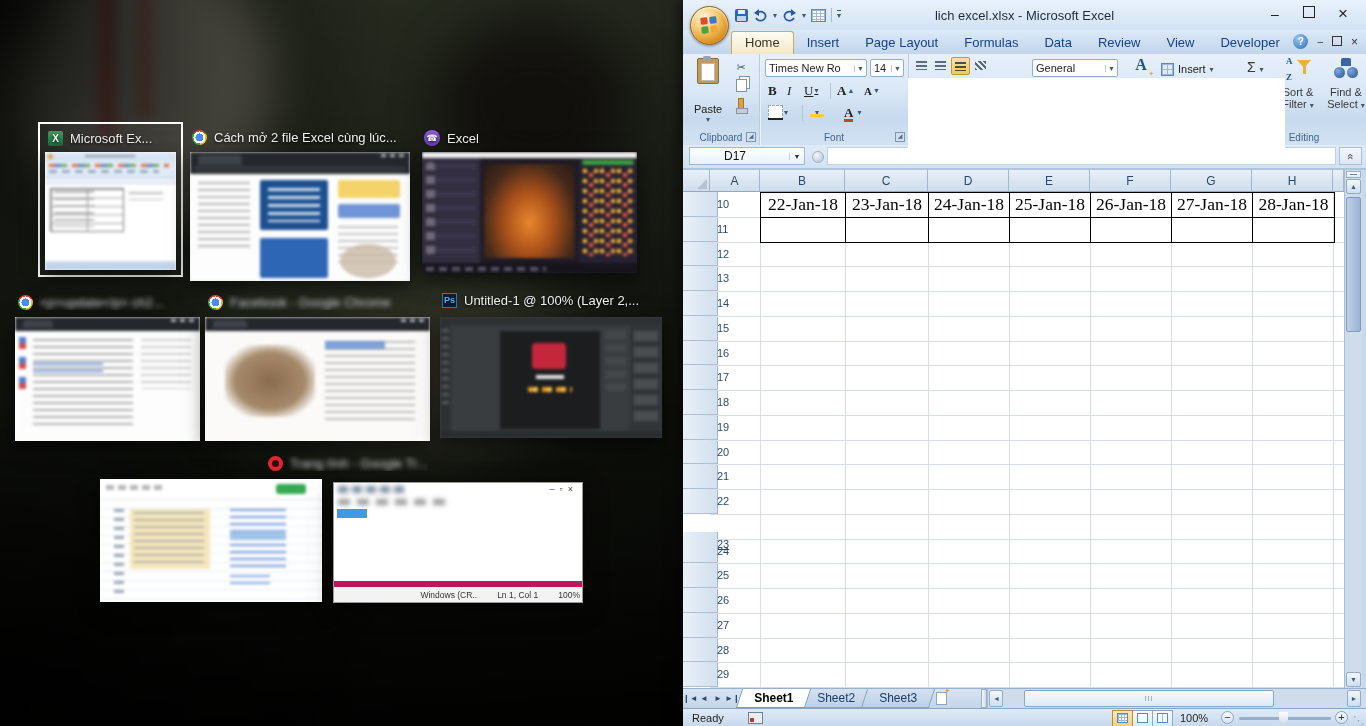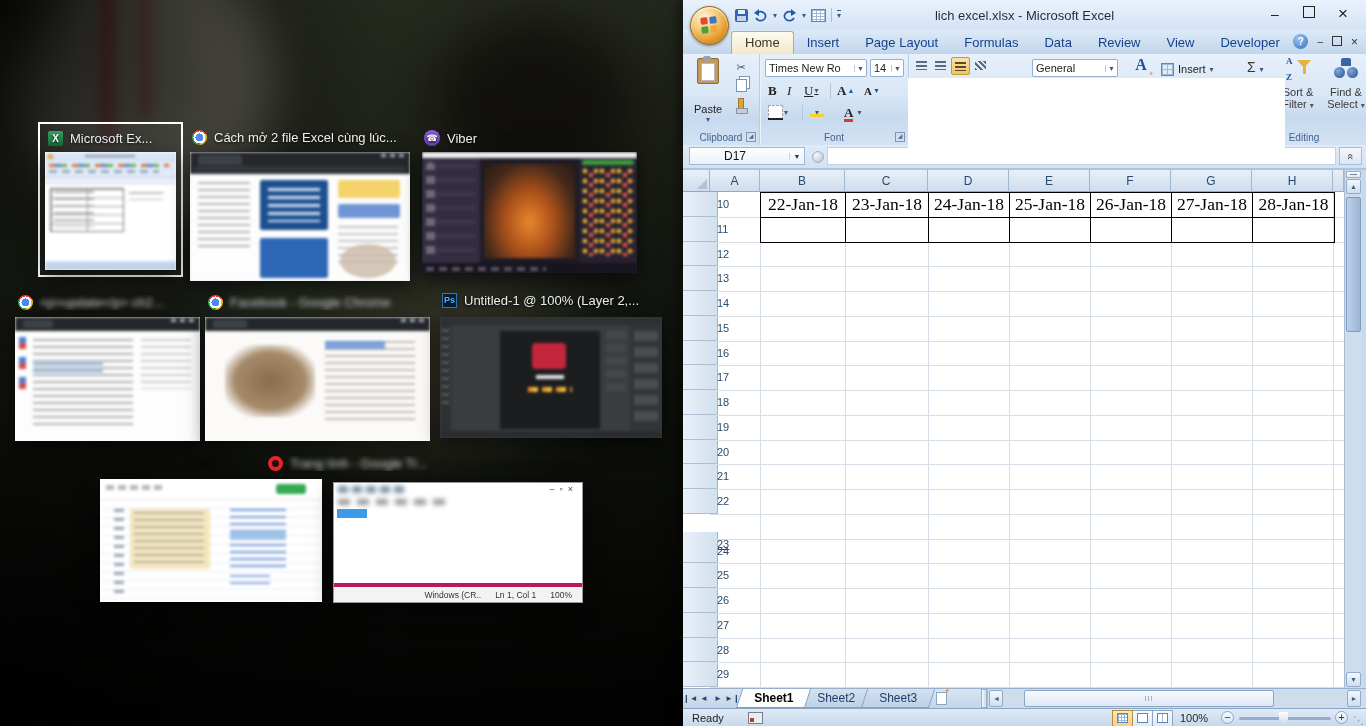--- a/index.html
+++ b/index.html
@@ -278,21 +278,21 @@
         <div class="abs" style="left:148px;top:52px;width:62px;height:14px;background:#6f95d6;border-radius:2px;"></div>
         <div class="abs lines-gray" style="left:148px;top:74px;width:60px;height:40px;opacity:.6;"></div>
         <div class="abs" style="left:150px;top:92px;width:56px;height:34px;background:#cbb9a6;border-radius:50%;opacity:.8;"></div>
       </div>
     </div>
   </div>
 
   <div class="abs" style="left:422px;top:128px;width:215px;height:146px;">
     <div class="thumb-label" style="left:2px;top:2px;right:0;">
       <span class="ic viber-icon">☎</span>
-      <span>Viber</span>
+      <span>Excel</span>
     </div>
     <div class="thumb-win" style="left:0;top:24px;width:215px;height:121px;background:#1f1b26;">
       <div class="blurc">
         <div class="abs" style="left:0;top:0;right:0;height:6px;background:#f2f2f2;"></div>
         <div class="abs" style="left:0;top:6px;width:58px;bottom:10px;background:#332d40;"></div>
         <div class="abs" style="left:4px;top:12px;width:50px;height:90px;
              background:repeating-linear-gradient(#3d3750 0 4px,transparent 4px 14px);"></div>
         <div class="abs" style="left:4px;top:10px;width:9px;height:96px;
              background:repeating-linear-gradient(#6e6878 0 8px,transparent 8px 14px);border-radius:5px;"></div>
         <div class="abs" style="left:62px;top:12px;right:62px;height:94px;
@@ -398,22 +398,22 @@
   </div>
 
   <div class="abs" style="left:333px;top:455px;width:250px;height:148px;">
     <div class="thumb-win" style="left:0;top:27px;width:250px;height:121px;background:#fff;border:1px solid #9a9a9a;box-sizing:border-box;">
       <div class="abs" style="left:0;top:0;right:0;height:14px;background:#fff;">
         <span class="abs blurtxt" style="left:4px;top:3px;width:70px;height:7px;background:repeating-linear-gradient(90deg,#6f8296 0 10px,transparent 10px 14px);"></span>
         <span class="abs" style="right:4px;top:1px;font-size:9px;color:#444;letter-spacing:5px;">–▫×</span>
       </div>
       <div class="abs blurtxt" style="left:4px;top:16px;width:110px;height:6px;background:repeating-linear-gradient(90deg,#8d8d8d 0 12px,transparent 12px 19px);"></div>
       <div class="abs" style="left:3px;top:26px;width:30px;height:9px;background:#3d9ae8;"></div>
-      <div class="abs" style="left:0;bottom:0;right:0;height:15px;background:#f3f3f3;border-top:4px solid #be185d;
-                  display:flex;align-items:center;justify-content:flex-end;gap:14px;padding-right:10px;font-size:8.5px;color:#333;">
+      <div class="abs" style="left:0;bottom:0;right:0;height:15px;background:#f3f3f3;border-top:6px solid #be185d;
+                  display:flex;align-items:center;justify-content:flex-end;gap:20px;padding-right:2px;font-size:8.5px;color:#333;">
         <span>Windows (CR..</span>
         <span>Ln 1, Col 1</span>
         <span>100%</span>
       </div>
     </div>
   </div>
 </div>
 
 <div id="excel" class="abs">
 

